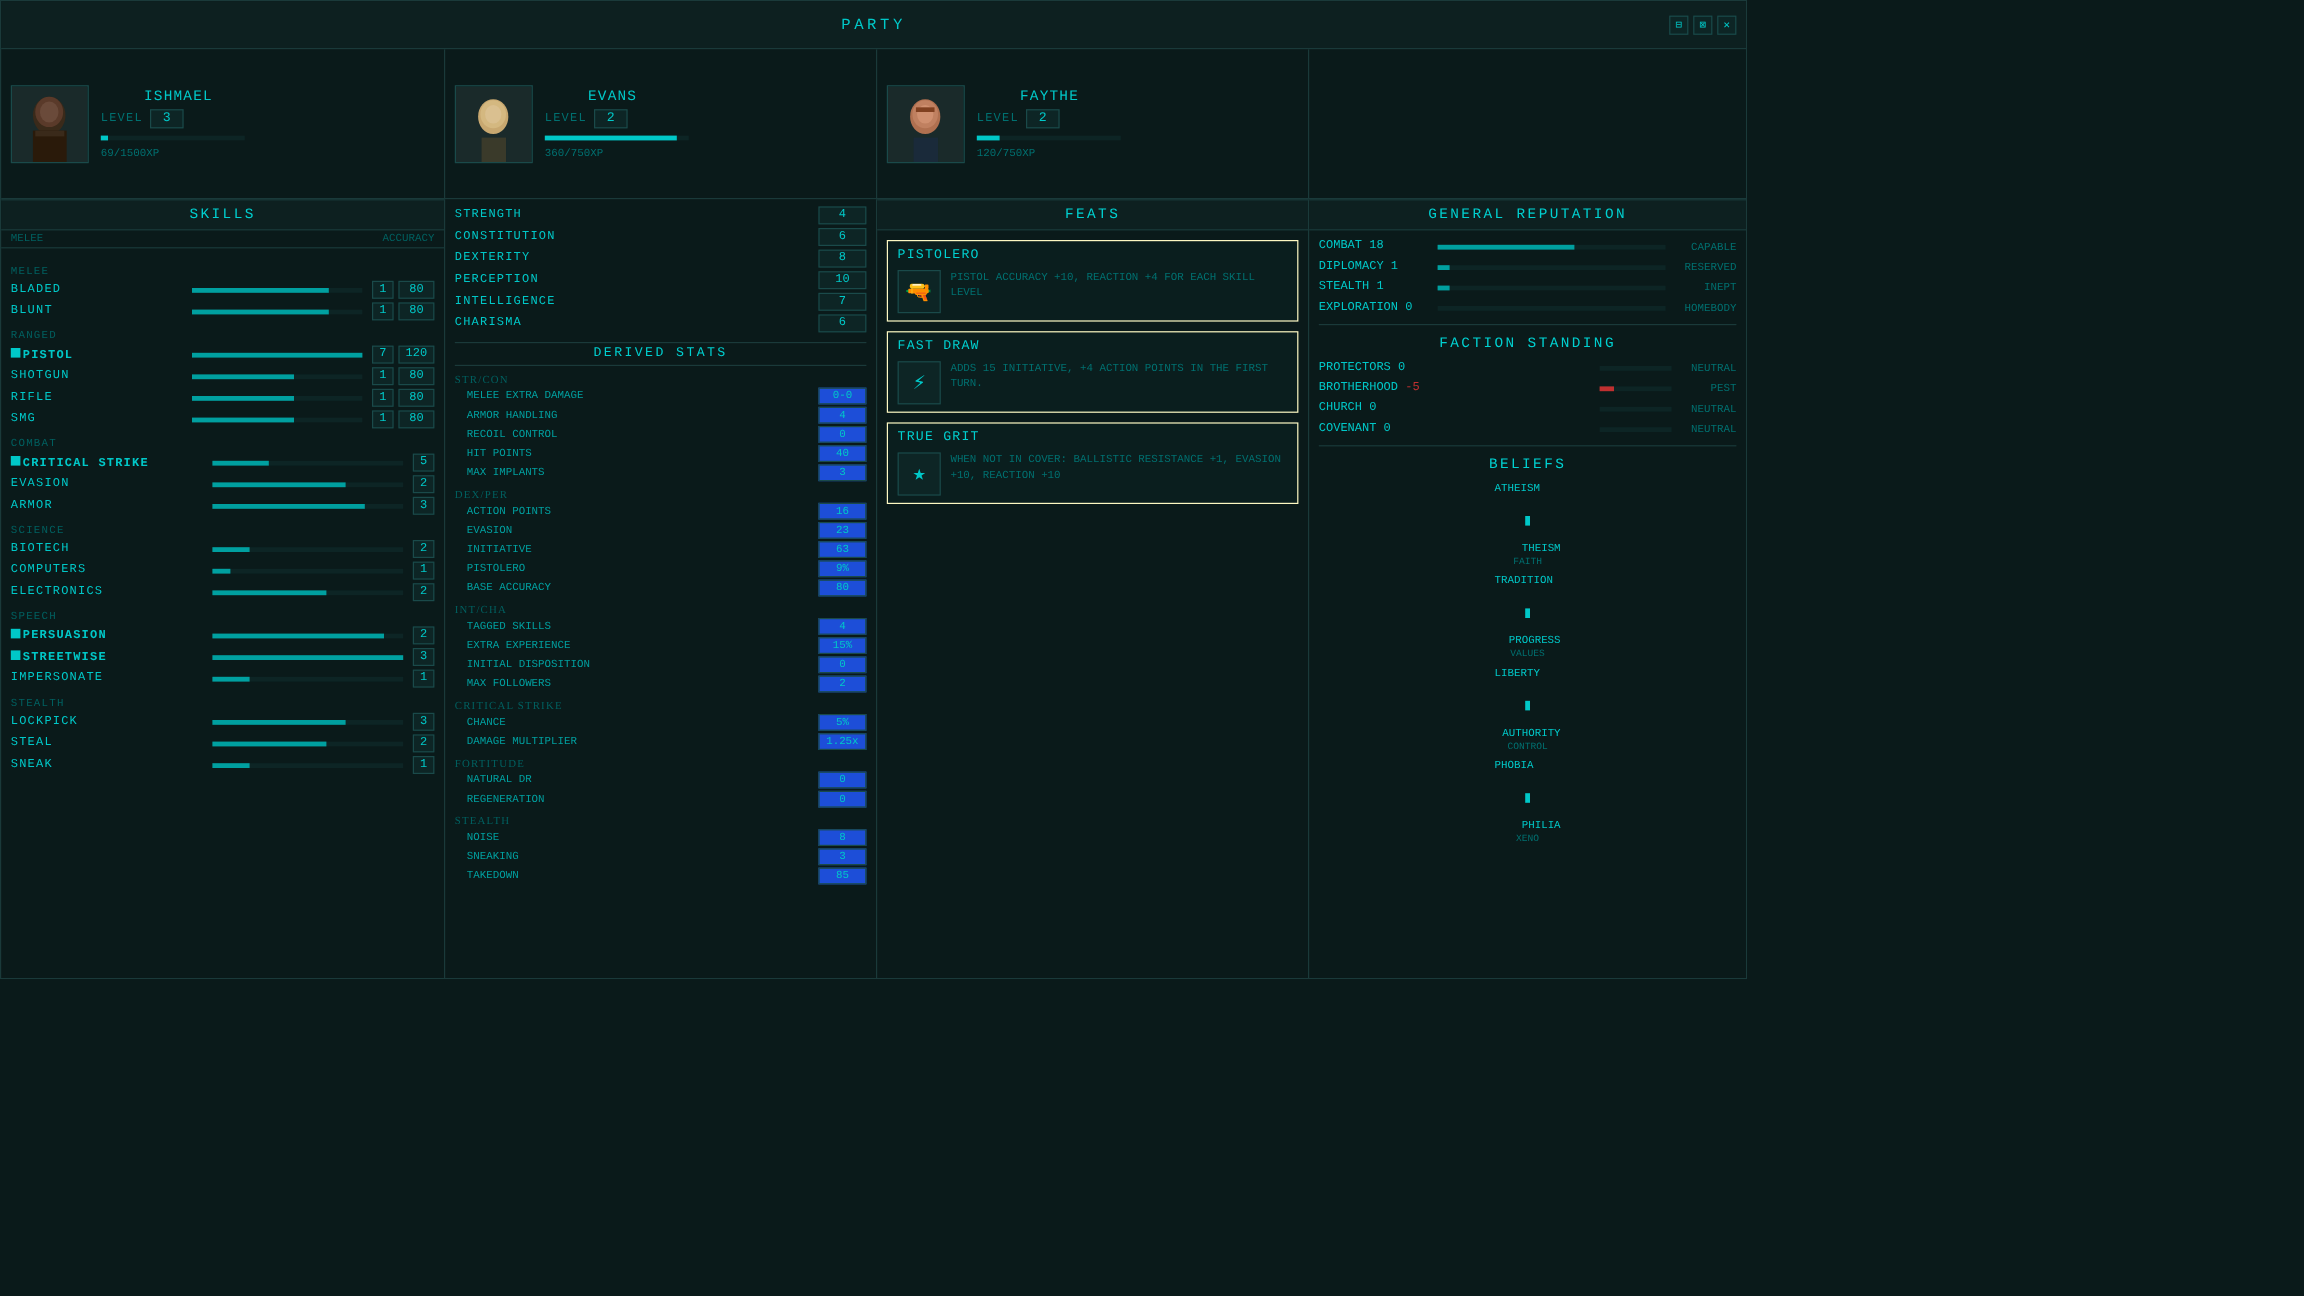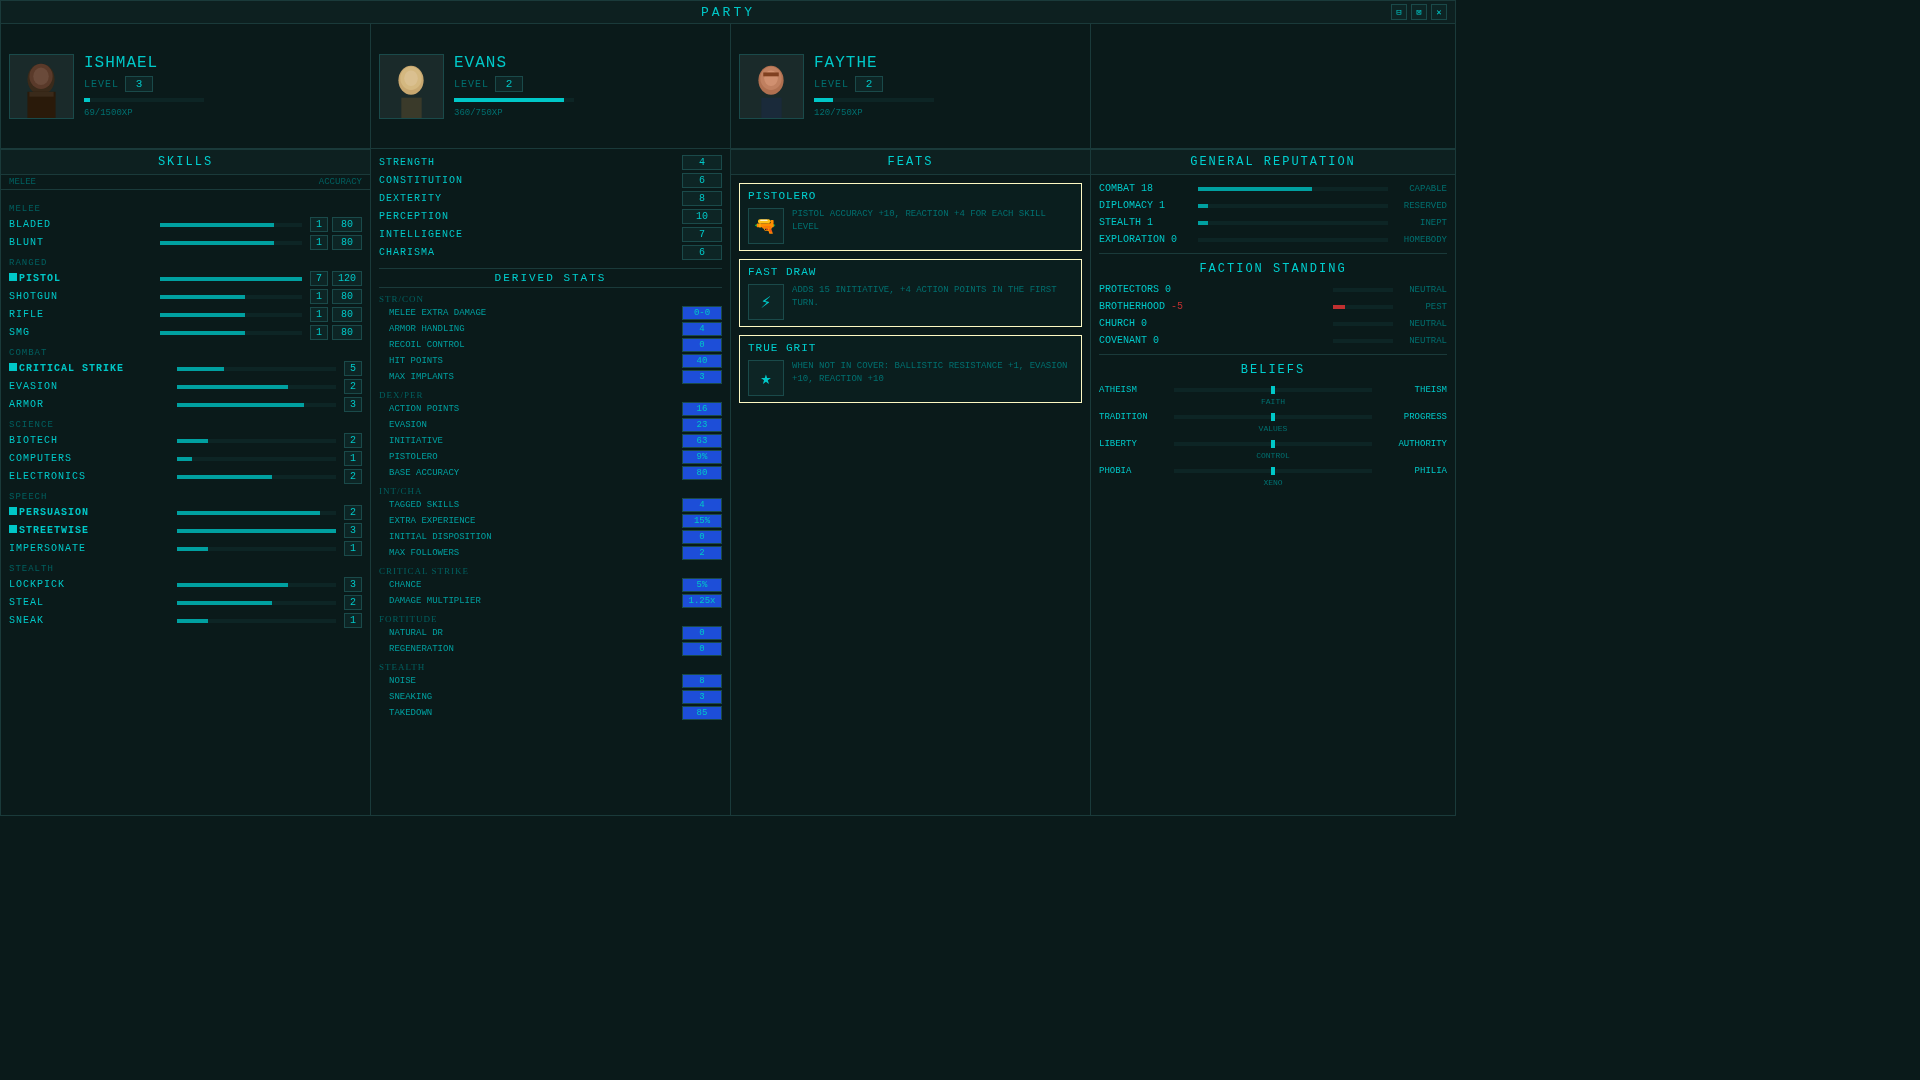--- a/index.html
+++ b/index.html
@@ -18,21 +18,21 @@
       border: 1px solid #1a3a3a;
       display: flex;
       flex-direction: column;
     }
     .title-bar {
       background: #0d2020;
       border-bottom: 1px solid #1a3a3a;
       display: flex;
       align-items: center;
       justify-content: center;
-      height: 23px;
+      height: 40px;
       position: relative;
     }
     .title-bar-title {
       color: #00c8c8;
       font-size: 13px;
       letter-spacing: 3px;
     }
     .title-bar-controls {
       position: absolute;
       right: 8px;
@@ -66,21 +66,21 @@
     }
     .avatar {
       width: 65px;
       height: 65px;
       background: #0d2525;
       border: 1px solid #1a4a4a;
       display: flex; align-items: center; justify-content: center;
       overflow: hidden;
     }
     .member-info { display: flex; flex-direction: column; gap: 4px; }
-    .member-name { color: #00c8c8; font-size: 16px; letter-spacing: 1px; }
+    .member-name { color: #00c8c8; font-size: 12px; letter-spacing: 1px; margin-left: 36px; }
     .level-row { display: flex; align-items: center; gap: 6px; }
     .level-label { color: #007070; font-size: 10px; letter-spacing: 1px; }
     .level-box {
       background: #0d2525;
       border: 1px solid #1a4a4a;
       padding: 1px 8px;
       color: #00c8c8;
       font-size: 11px;
       min-width: 28px;
       text-align: center;
@@ -320,20 +320,21 @@
     .beliefs-section {
       border-top: 1px solid #1a3a3a;
       margin-top: 8px;
       padding-top: 8px;
     }
     .belief-row {
       display: flex;
       align-items: center;
       margin-bottom: 10px;
       gap: 20px;
+      flex-direction: column;
     }
     .belief-left { color: #00c8c8; font-size: 9px; min-width: 55px; }
     .belief-right { color: #00c8c8; font-size: 9px; min-width: 55px; text-align: right; }
     .belief-bar-container {
       flex: 1;
       height: 4px;
       background: #0d2525;
       position: relative;
     }
     .belief-marker {

